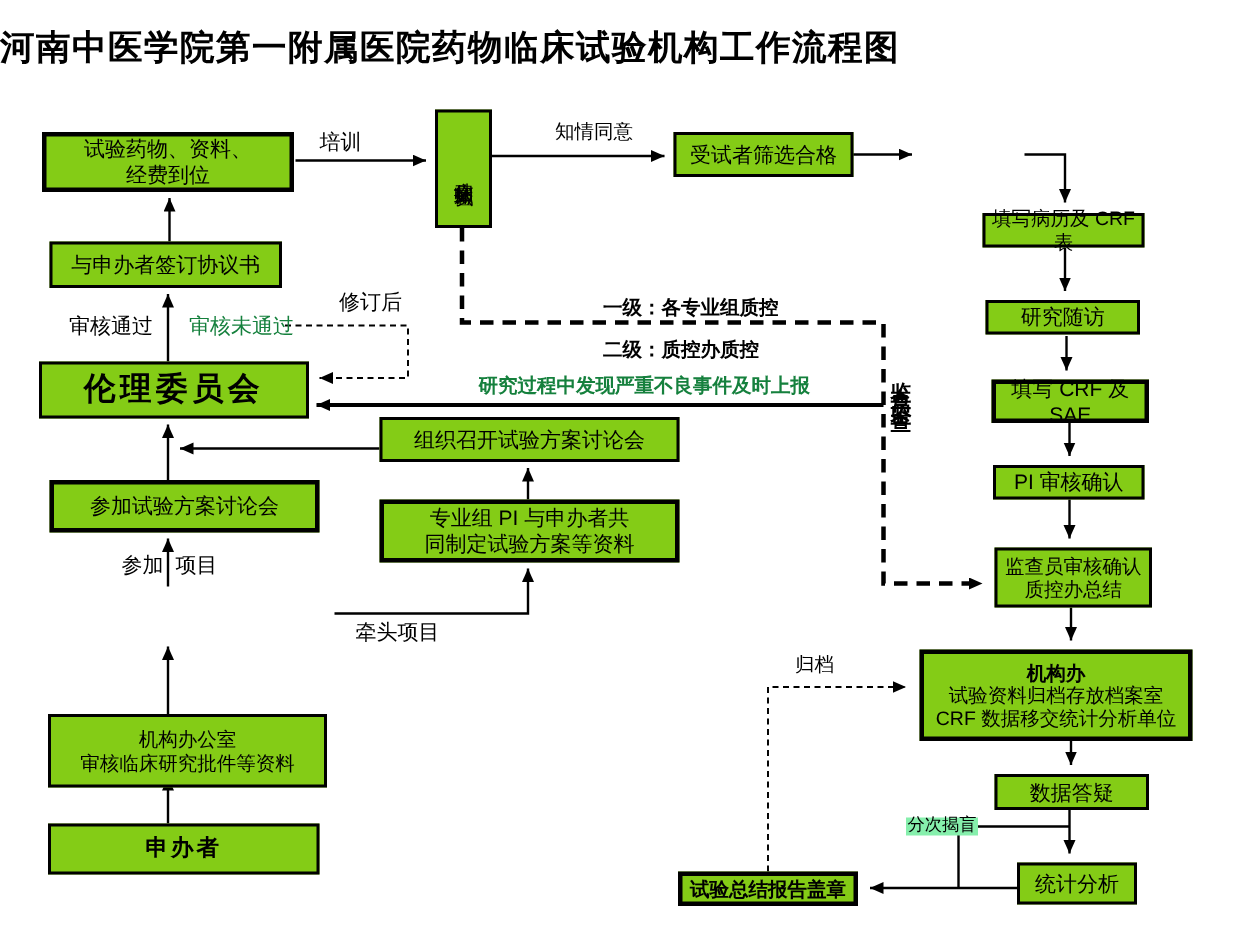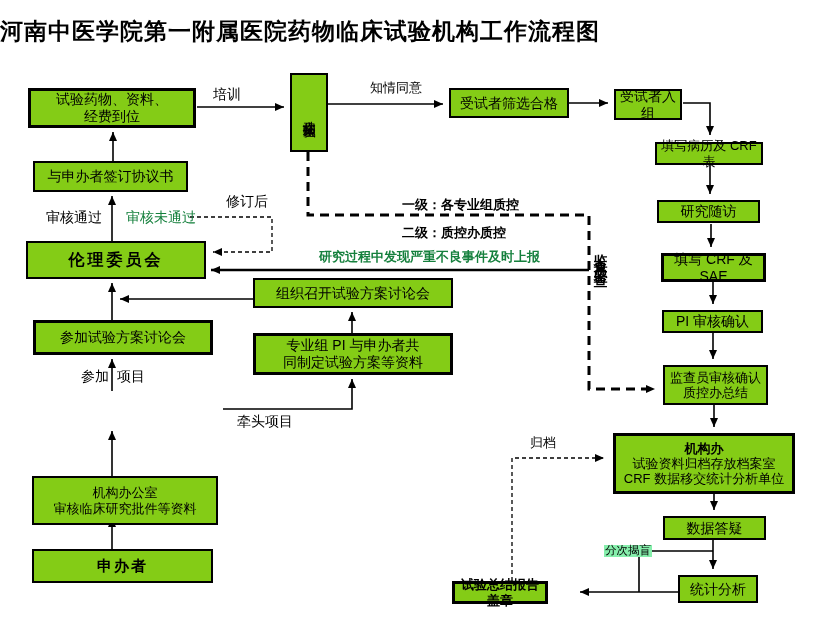--- a/index.html
+++ b/index.html
@@ -19,21 +19,21 @@
   .lbl{position:absolute;font-size:14px;white-space:nowrap;z-index:3;line-height:1;}
   .bold{font-weight:bold;}
   .red{color:#15803d;}
   .small{font-size:13px;}
   .xsmall{font-size:11.5px;background:#86efac;padding:0 1px;}
   .vert{writing-mode:vertical-rl;text-orientation:upright;}
   .title{
     position:absolute;left:0;right:0;top:16px;
     font-size:23px;font-weight:bold;letter-spacing:1px;z-index:3;
   }
-  .ethics-text{font-size:16px;font-weight:bold;letter-spacing:3px;}
+  .ethics-text{font-size:21px;font-weight:bold;letter-spacing:3px;}
   .sponsor-text{font-size:15px;font-weight:bold;letter-spacing:2px;}
   .line{display:block;}
 </style>
 </head>
 <body>
 
 <div id="canvas">
 
   <svg id="wires" width="828" height="634" viewBox="0 0 828 634">
     <defs>
@@ -122,23 +122,20 @@
 
   <div class="box b3" style="left:253px;top:333px;width:200px;height:42px;">
     <span class="line">专业组 PI 与申办者共</span>
     <span class="line">同制定试验方案等资料</span>
   </div>
 
   <div class="box b25" style="left:449px;top:74px;width:120px;height:30px;margin-top:14px;">
     <span class="line">受试者筛选合格</span>
   </div>
 
-  <div class="box b25" style="left:614px;top:89px;width:68px;height:31px;">
-    <span class="line">受试者入组</span>
-  </div>
 
   <div class="box b25 small" style="left:655px;top:142px;width:108px;height:23px;">
     <span class="line">填写病历及 CRF 表</span>
   </div>
 
   <div class="box" style="left:657px;top:200px;width:103px;height:23px;">
     <span class="line">研究随访</span>
   </div>
 
   <div class="box b3" style="left:661px;top:253px;width:105px;height:29px;">
@@ -161,21 +158,21 @@
   </div>
 
   <div class="box b25" style="left:663px;top:516px;width:103px;height:24px;">
     <span class="line">数据答疑</span>
   </div>
 
   <div class="box b25" style="left:678px;top:575px;width:80px;height:28px;">
     <span class="line">统计分析</span>
   </div>
 
-  <div class="box b3" style="left:452px;top:581px;width:96px;height:23px;">
+  <div class="box b3" style="left:452px;top:581px;width:120px;height:23px;">
     <span class="line bold small">试验总结报告盖章</span>
   </div>
 
   <div class="lbl" style="left:213px;top:87px;">培训</div>
   <div class="lbl small" style="left:370px;top:81px;">知情同意</div>
   <div class="lbl" style="left:226px;top:194px;">修订后</div>
   <div class="lbl" style="left:46px;top:210px;">审核通过</div>
   <div class="lbl red" style="left:126px;top:210px;">审核未通过</div>
   <div class="lbl bold small" style="left:402px;top:198px;">一级：各专业组质控</div>
   <div class="lbl bold small" style="left:402px;top:226px;">二级：质控办质控</div>

